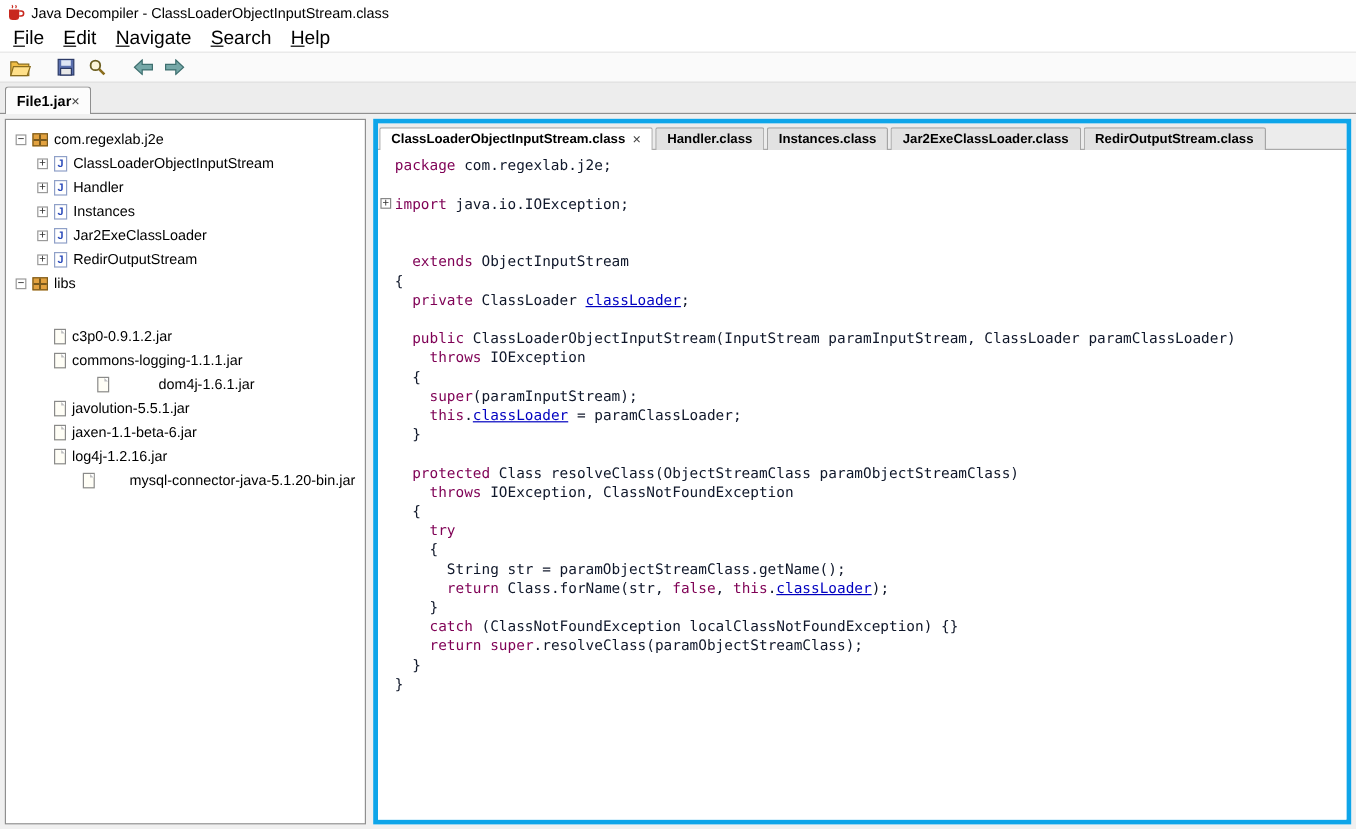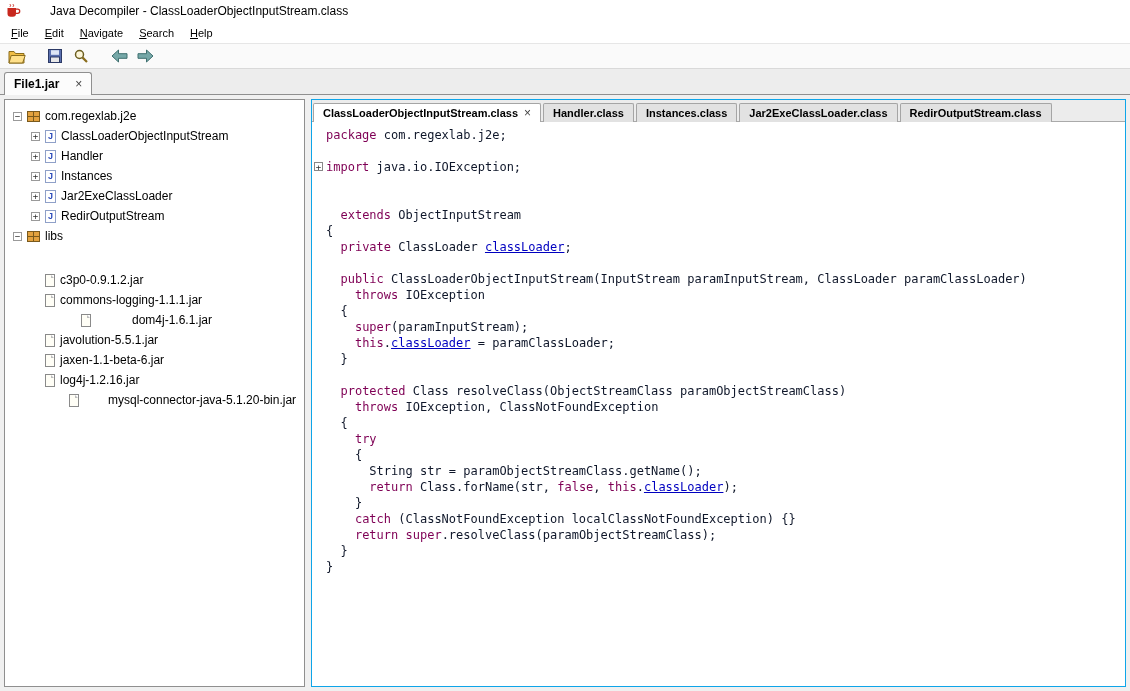--- a/index.html
+++ b/index.html
@@ -5,48 +5,48 @@
   * { margin:0; padding:0; box-sizing:border-box; }
   html,body { width:1130px; height:691px; overflow:hidden; background:#fff;
     font-family:"Liberation Sans", sans-serif; }
   :root { --keyword:#7f0055; --field:#0000c0; }
 
   .window { width:1130px; height:691px; display:flex; flex-direction:column; background:#fff; }
 
   
   .titlebar { height:22px; display:flex; align-items:center; padding-left:5px; background:#fff; flex:none; }
   .app-icon { margin-right:5px; flex:none; }
-  .title-text { font-size:12px; color:#000;margin-left:24px; }
-
-  
-  .menubar { height:21px; display:flex; align-items:center; padding-left:3px; background:#fff; font-size:11px; flex:none; }
+  .title-text { font-size:12px; color:#000; }
+
+  
+  .menubar { height:21px; display:flex; align-items:center; padding-left:3px; background:#fff; font-size:16px; flex:none; }
   .menu-item { padding:3px 8px; cursor:default; }
 
   
   .toolbar { height:26px; display:flex; align-items:center; padding-left:5px; gap:2px;
     background:#fafafa; border-top:1px solid #e6e6e6; border-bottom:1px solid #d9d9d9; flex:none; }
   .tbtn { border:1px solid transparent; background:transparent; width:24px; height:22px;
     display:flex; align-items:center; justify-content:center; cursor:default; }
   .tspace { width:10px; flex:none; }
 
   
   .tabrow { height:25px; background:#ededed; display:flex; align-items:flex-end; padding-left:4px; flex:none; }
-  .jar-tab { display:flex; align-items:center; gap:16px; background:#fcfcfc;
+  .jar-tab { display:flex; align-items:center; gap:0; background:#fcfcfc;
     border:1px solid #8f8f8f; border-bottom:none; border-radius:3px 3px 0 0;
     padding:4px 9px 4px 9px; font-size:12px; font-weight:bold; position:relative; top:1px; z-index:2; }
   .tab-close { font-weight:normal; font-size:12px; color:#444; line-height:10px; cursor:default; }
 
   
   .main { flex:1; min-height:0; border-top:1px solid #8f8f8f; background:#f0f0f0;
     padding:4px; display:flex; }
   .tree-panel { width:301px; flex:none; background:#fff; border:1px solid #8f8f8f;
     overflow:hidden; padding-top:6px; }
   .splitter { width:6px; flex:none; cursor:col-resize; }
   .editor-panel { flex:1; min-width:0; display:flex; flex-direction:column;
-    border:1px solid #0ea5e9; background:#fff; }
+    border:4px solid #0ea5e9; background:#fff; }
 
   
   .tree-row { display:flex; align-items:center; height:20px; font-size:12px; white-space:nowrap; cursor:default; }
   .toggle { width:9px; height:9px; flex:none; border:1px solid #9a9a9a; background:#fff;
     font:9px/7px "DejaVu Sans Mono", monospace; text-align:center; color:#333; margin-right:5px; }
   .toggle.hidden { visibility:hidden; }
   .ticon { flex:none; margin-right:5px; }
   .ticon.package { width:13px; height:11px; border:1px solid #7a5a1d;
     background:
       linear-gradient(rgba(0,0,0,0) 42%, #7a5a1d 42%, #7a5a1d 58%, rgba(0,0,0,0) 58%),

